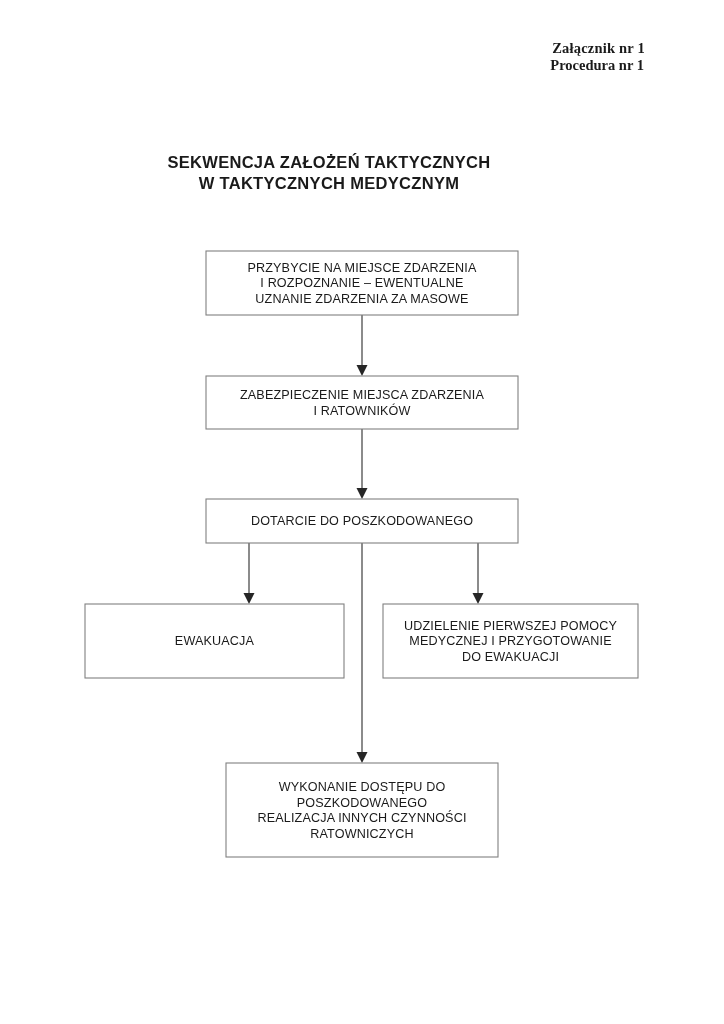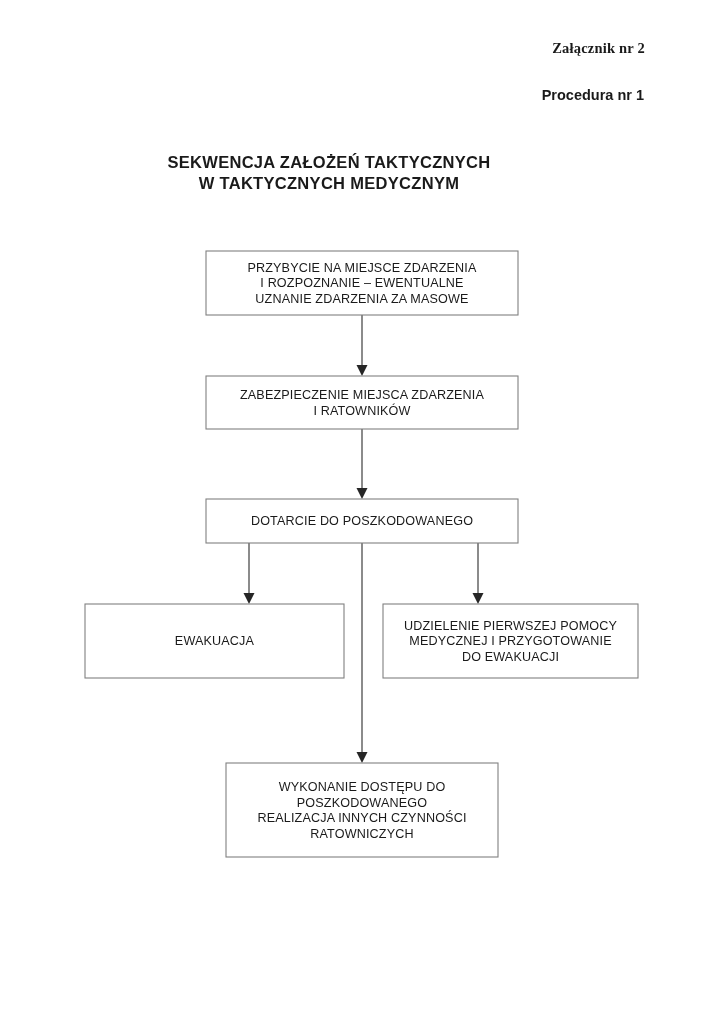--- a/index.html
+++ b/index.html
@@ -31,26 +31,25 @@
   .hdr-line-serif {
     font-family: "Liberation Serif", serif;
     font-weight: bold;
     font-size: 14.5px;
     letter-spacing: 0.2px;
     color: #1a1a1a;
     line-height: 1.2;
     white-space: nowrap;
   }
   .hdr-line-sans {
-    font-family: Liberation Sans, sans-serif;
+    font-family: Liberation Serif, serif;
     font-weight: bold;
     font-size: 14.5px;
     color: #1a1a1a;
     line-height: 1.2;
-    margin-top: 30px;
     white-space: nowrap;
     padding-right: 1px;
   }
 
   
   .doc-title {
     position: absolute;
     left: 0;
     top: 152px;
     width: 636px;
@@ -97,21 +96,21 @@
     fill: #262626;
     stroke: none;
   }
 </style>
 </head>
 <body>
 
 <div id="page">
 
   <div class="header-block">
-    <div class="hdr-line-serif">Załącznik nr 2</div>
+    <div class="hdr-line-serif">Załącznik nr 1</div>
     <div class="hdr-line-sans">Procedura nr 1</div>
   </div>
 
   <div class="doc-title">
     <div class="tline">SEKWENCJA ZAŁOŻEŃ TAKTYCZNYCH</div>
     <div class="tline">W TAKTYCZNYCH MEDYCZNYM</div>
   </div>
 
   <svg id="flow" viewBox="0 0 724 1024" xmlns="http://www.w3.org/2000/svg">
     <g id="edges-layer">

